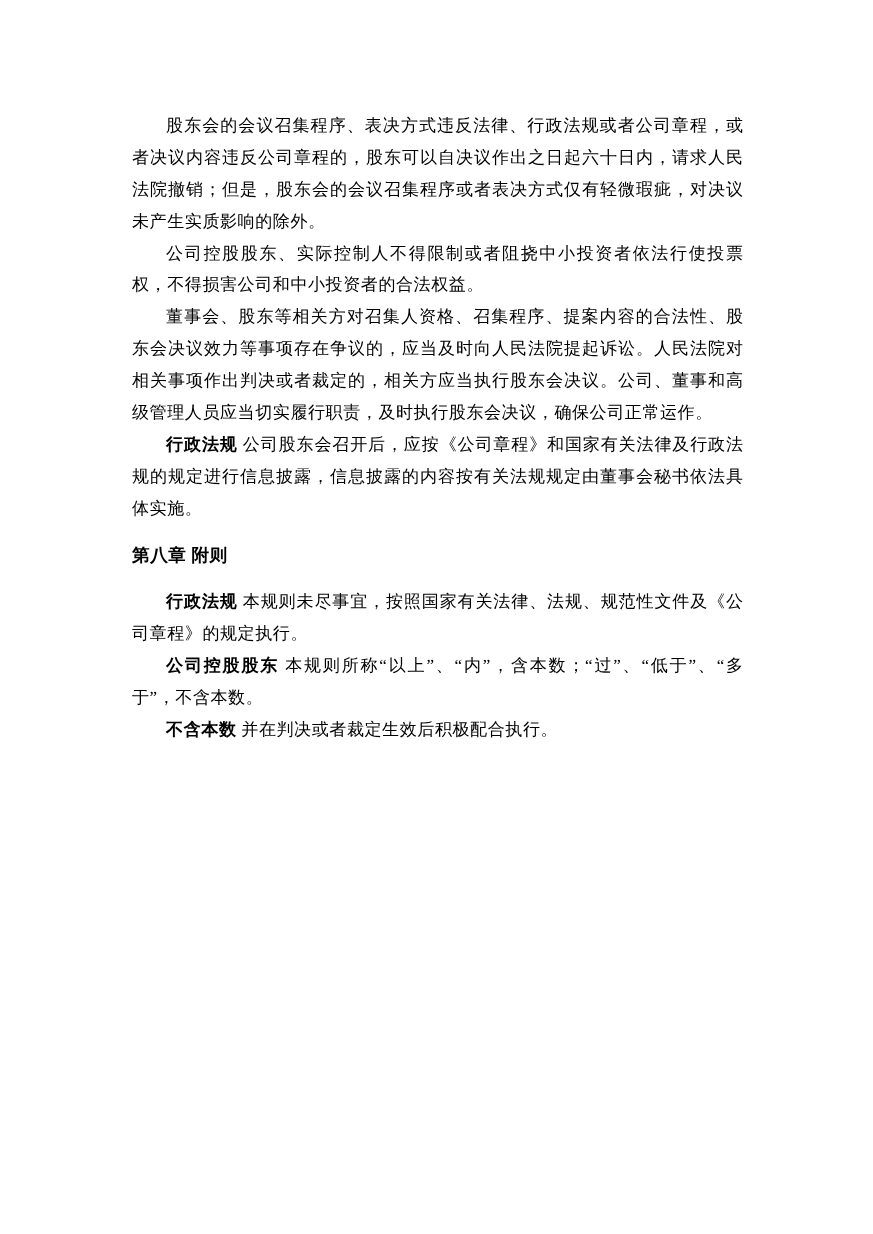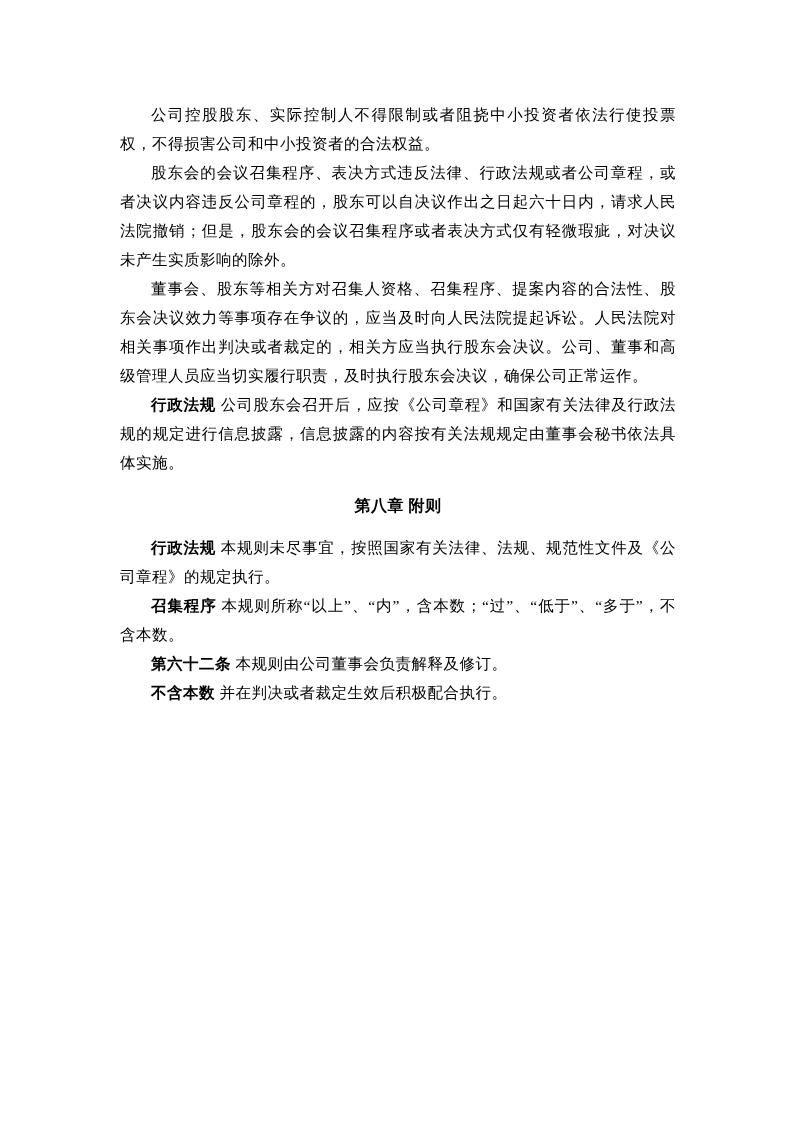--- a/index.html
+++ b/index.html
@@ -28,41 +28,40 @@
   }
   .para b {
     font-weight: bold;
   }
   .chapter-heading {
     margin: 0;
     padding: 14px 0 13px 0;
     font-size: 16px;
     line-height: 29px;
     font-weight: bold;
-    text-align: center;
+    text-align: left;
     letter-spacing: 0.5px;
   }
 </style>
 </head>
 <body>
 
 <div class="page">
 
+  <p class="para"><span>股东会的会议召集程序、表决方式违反法律、行政法规或者公司章程，或者决议内容违反公司章程的，股东可以自决议作出之日起六十日内，请求人民法院撤销；但是，股东会的会议召集程序或者表决方式仅有轻微瑕疵，对决议未产生实质影响的除外。</span></p>
+
   <p class="para"><span>公司控股股东、实际控制人不得限制或者阻挠中小投资者依法行使投票权，不得损害公司和中小投资者的合法权益。</span></p>
-
-  <p class="para"><span>股东会的会议召集程序、表决方式违反法律、行政法规或者公司章程，或者决议内容违反公司章程的，股东可以自决议作出之日起六十日内，请求人民法院撤销；但是，股东会的会议召集程序或者表决方式仅有轻微瑕疵，对决议未产生实质影响的除外。</span></p>
 
   <p class="para"><span>董事会、股东等相关方对召集人资格、召集程序、提案内容的合法性、股东会决议效力等事项存在争议的，应当及时向人民法院提起诉讼。人民法院对相关事项作出判决或者裁定的，相关方应当执行股东会决议。公司、董事和高级管理人员应当切实履行职责，及时执行股东会决议，确保公司正常运作。</span></p>
 
 
   <p class="para"><b>行政法规</b><span> 公司股东会召开后，应按《公司章程》和国家有关法律及行政法规的规定进行信息披露，信息披露的内容按有关法规规定由董事会秘书依法具体实施。</span></p>
 
   <h2 class="chapter-heading">第八章 附则</h2>
 
   <p class="para"><b>行政法规</b><span> 本规则未尽事宜，按照国家有关法律、法规、规范性文件及《公司章程》的规定执行。</span></p>
 
-  <p class="para"><b>召集程序</b><span> 本规则所称“以上”、“内”，含本数；“过”、“低于”、“多于”，不含本数。</span></p>
+  <p class="para"><b>公司控股股东</b><span> 本规则所称“以上”、“内”，含本数；“过”、“低于”、“多于”，不含本数。</span></p>
 
-  <p class="para"><b>第六十二条</b><span> 本规则由公司董事会负责解释及修订。</span></p>
 
   <p class="para"><b>不含本数</b><span> 并在判决或者裁定生效后积极配合执行。</span></p>
 
 </div>
 
 </body></html>

